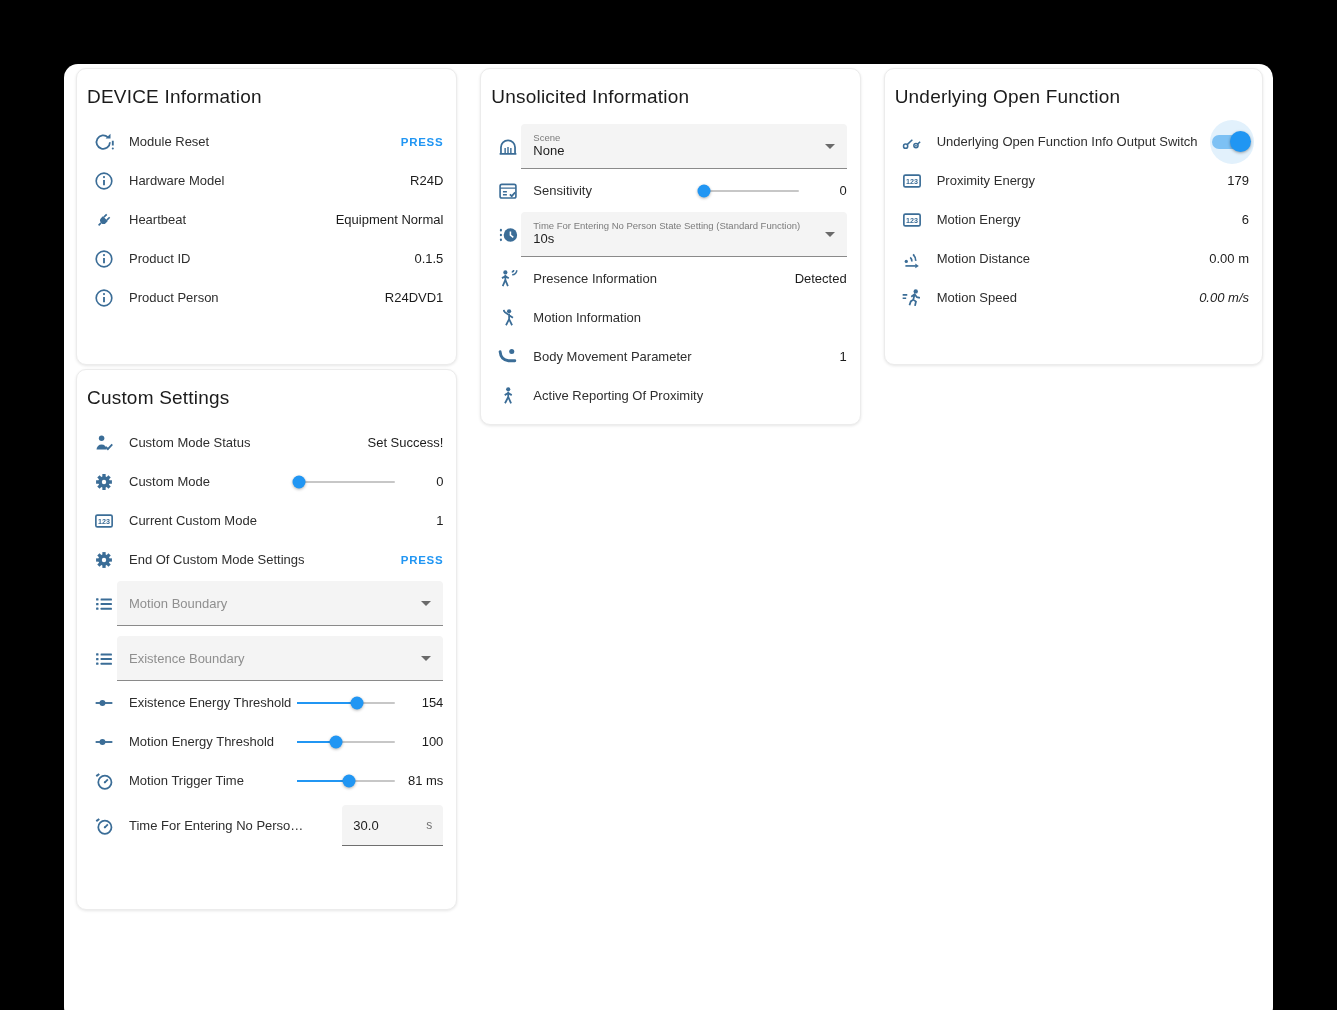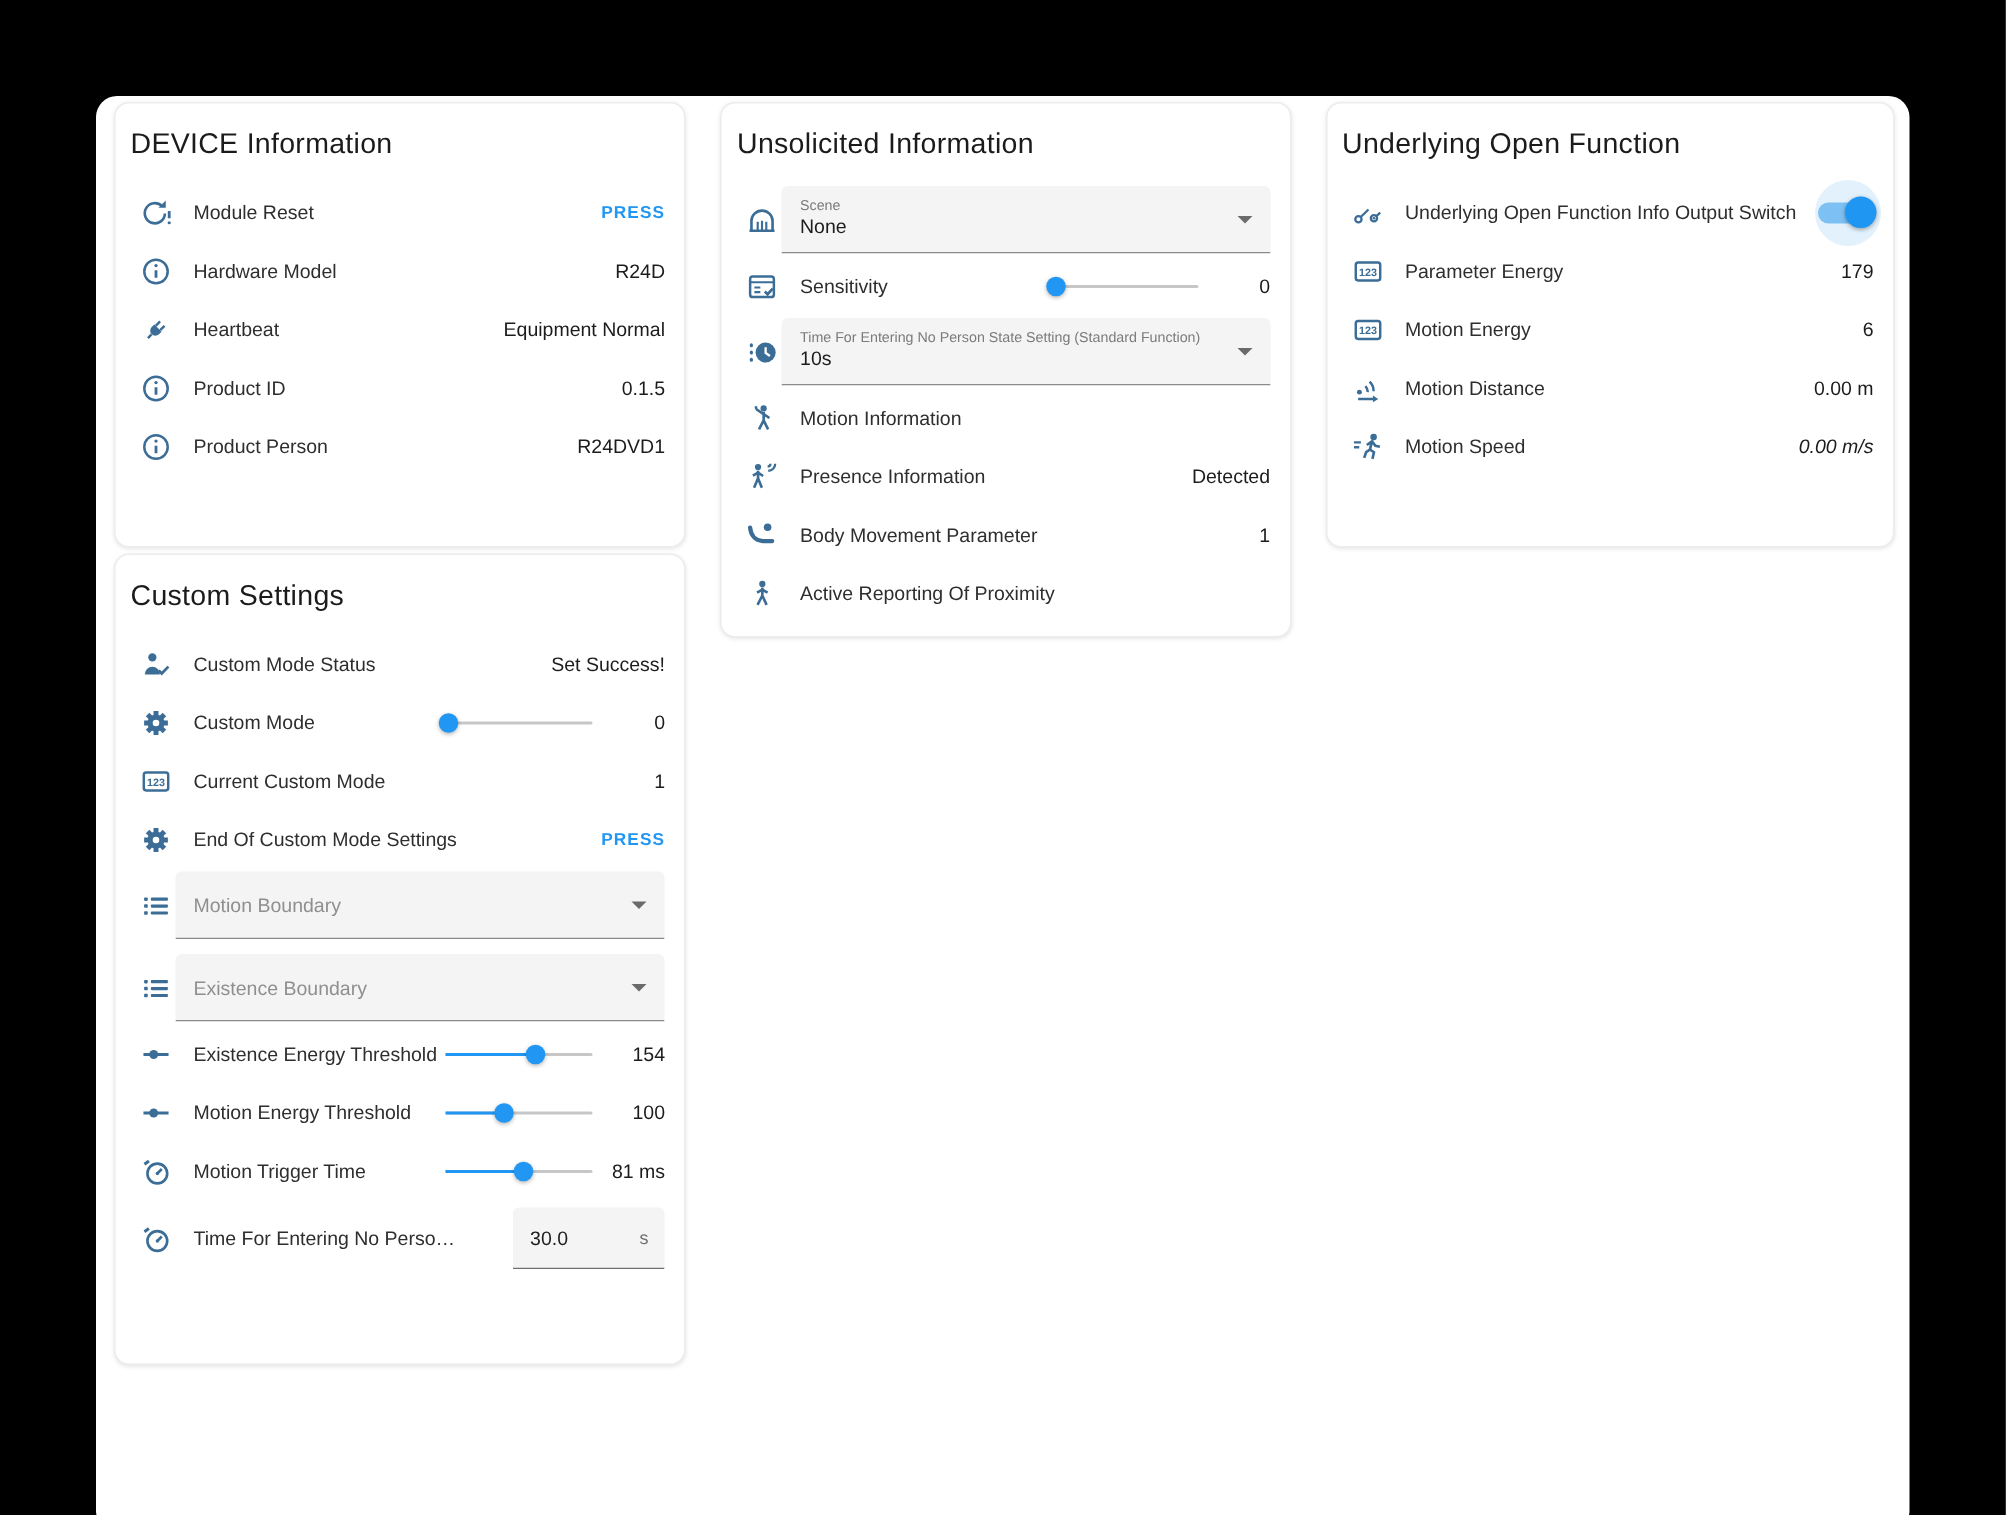--- a/index.html
+++ b/index.html
@@ -338,38 +338,38 @@
               </span>
               <div class="select-box">
                 <span class="sel-label">Time For Entering No Person State Setting (Standard Function)</span>
                 <span class="sel-value">10s</span>
                 <span class="sel-arrow"></span>
               </div>
             </div>
             <div class="row row-kv">
               <span class="icon">
                 <svg viewBox="0 0 20 20" aria-hidden="true">
-                  <circle cx="11" cy="3.9" r="1.9" fill="currentColor"></circle>
-                  <path d="M11 6.1 v5 M11 7.4 l-4.4 -3 M6.6 4.4 l-0.4 -1.8 M11 7.4 l3.5 2.3 M11 11.1 l-2.8 5.5 M11 11.1 l2.7 5.5" fill="none" stroke="currentColor" stroke-width="1.6"></path>
-                </svg>
-              </span>
-              <span class="label">Motion Information</span>
-              <span class="value" style="margin-left: auto;"></span>
-            </div>
-            <div class="row row-kv">
-              <span class="icon">
-                <svg viewBox="0 0 20 20" aria-hidden="true">
                   <circle cx="7.6" cy="4" r="1.9" fill="currentColor"></circle>
                   <path d="M7.6 6.2 v4.6 M7.6 7.4 l-3.1 1.8 M7.6 7.4 l3.1 2 M7.6 10.8 l-2.4 5.7 M7.6 10.8 l2.3 5.7" fill="none" stroke="currentColor" stroke-width="1.6"></path>
                   <path d="M13.8 6.2 a4.2 4.2 0 0 0 4.2 -4.2" fill="none" stroke="currentColor" stroke-width="1.4"></path>
                   <path d="M13.4 3.6 a1.7 1.7 0 0 0 1.7 -1.7" fill="none" stroke="currentColor" stroke-width="1.4"></path>
                 </svg>
               </span>
               <span class="label">Presence Information</span>
               <span class="value" style="margin-left: auto;">Detected</span>
+            </div>
+            <div class="row row-kv">
+              <span class="icon">
+                <svg viewBox="0 0 20 20" aria-hidden="true">
+                  <circle cx="11" cy="3.9" r="1.9" fill="currentColor"></circle>
+                  <path d="M11 6.1 v5 M11 7.4 l-4.4 -3 M6.6 4.4 l-0.4 -1.8 M11 7.4 l3.5 2.3 M11 11.1 l-2.8 5.5 M11 11.1 l2.7 5.5" fill="none" stroke="currentColor" stroke-width="1.6"></path>
+                </svg>
+              </span>
+              <span class="label">Motion Information</span>
+              <span class="value" style="margin-left: auto;"></span>
             </div>
             <div class="row row-kv">
               <span class="icon">
                 <svg viewBox="0 0 20 20" aria-hidden="true">
                   <circle cx="13.4" cy="5" r="2.3" fill="currentColor"></circle>
                   <path d="M2.8 5.2 C3.2 9.8 5.8 13 10.4 13.4 L16.2 13.4" fill="none" stroke="currentColor" stroke-width="2.6" stroke-linecap="round"></path>
                 </svg>
               </span>
               <span class="label">Body Movement Parameter</span>
               <span class="value" style="margin-left: auto;">1</span>
@@ -408,21 +408,21 @@
                 <span class="sw-thumb"></span>
               </span>
             </div>
             <div class="row row-kv">
               <span class="icon">
                 <svg viewBox="0 0 20 20" aria-hidden="true">
                   <rect x="2.6" y="4.6" width="14.8" height="10.8" rx="1.4" fill="none" stroke="currentColor" stroke-width="1.5"></rect>
                   <text x="10" y="12.7" text-anchor="middle" font-size="6.5" font-weight="bold" font-family="Liberation Sans, sans-serif" fill="currentColor">123</text>
                 </svg>
               </span>
-              <span class="label">Parameter Energy</span>
+              <span class="label">Proximity Energy</span>
               <span class="value" style="margin-left: auto;">179</span>
             </div>
             <div class="row row-kv">
               <span class="icon">
                 <svg viewBox="0 0 20 20" aria-hidden="true">
                   <rect x="2.6" y="4.6" width="14.8" height="10.8" rx="1.4" fill="none" stroke="currentColor" stroke-width="1.5"></rect>
                   <text x="10" y="12.7" text-anchor="middle" font-size="6.5" font-weight="bold" font-family="Liberation Sans, sans-serif" fill="currentColor">123</text>
                 </svg>
               </span>
               <span class="label">Motion Energy</span>

